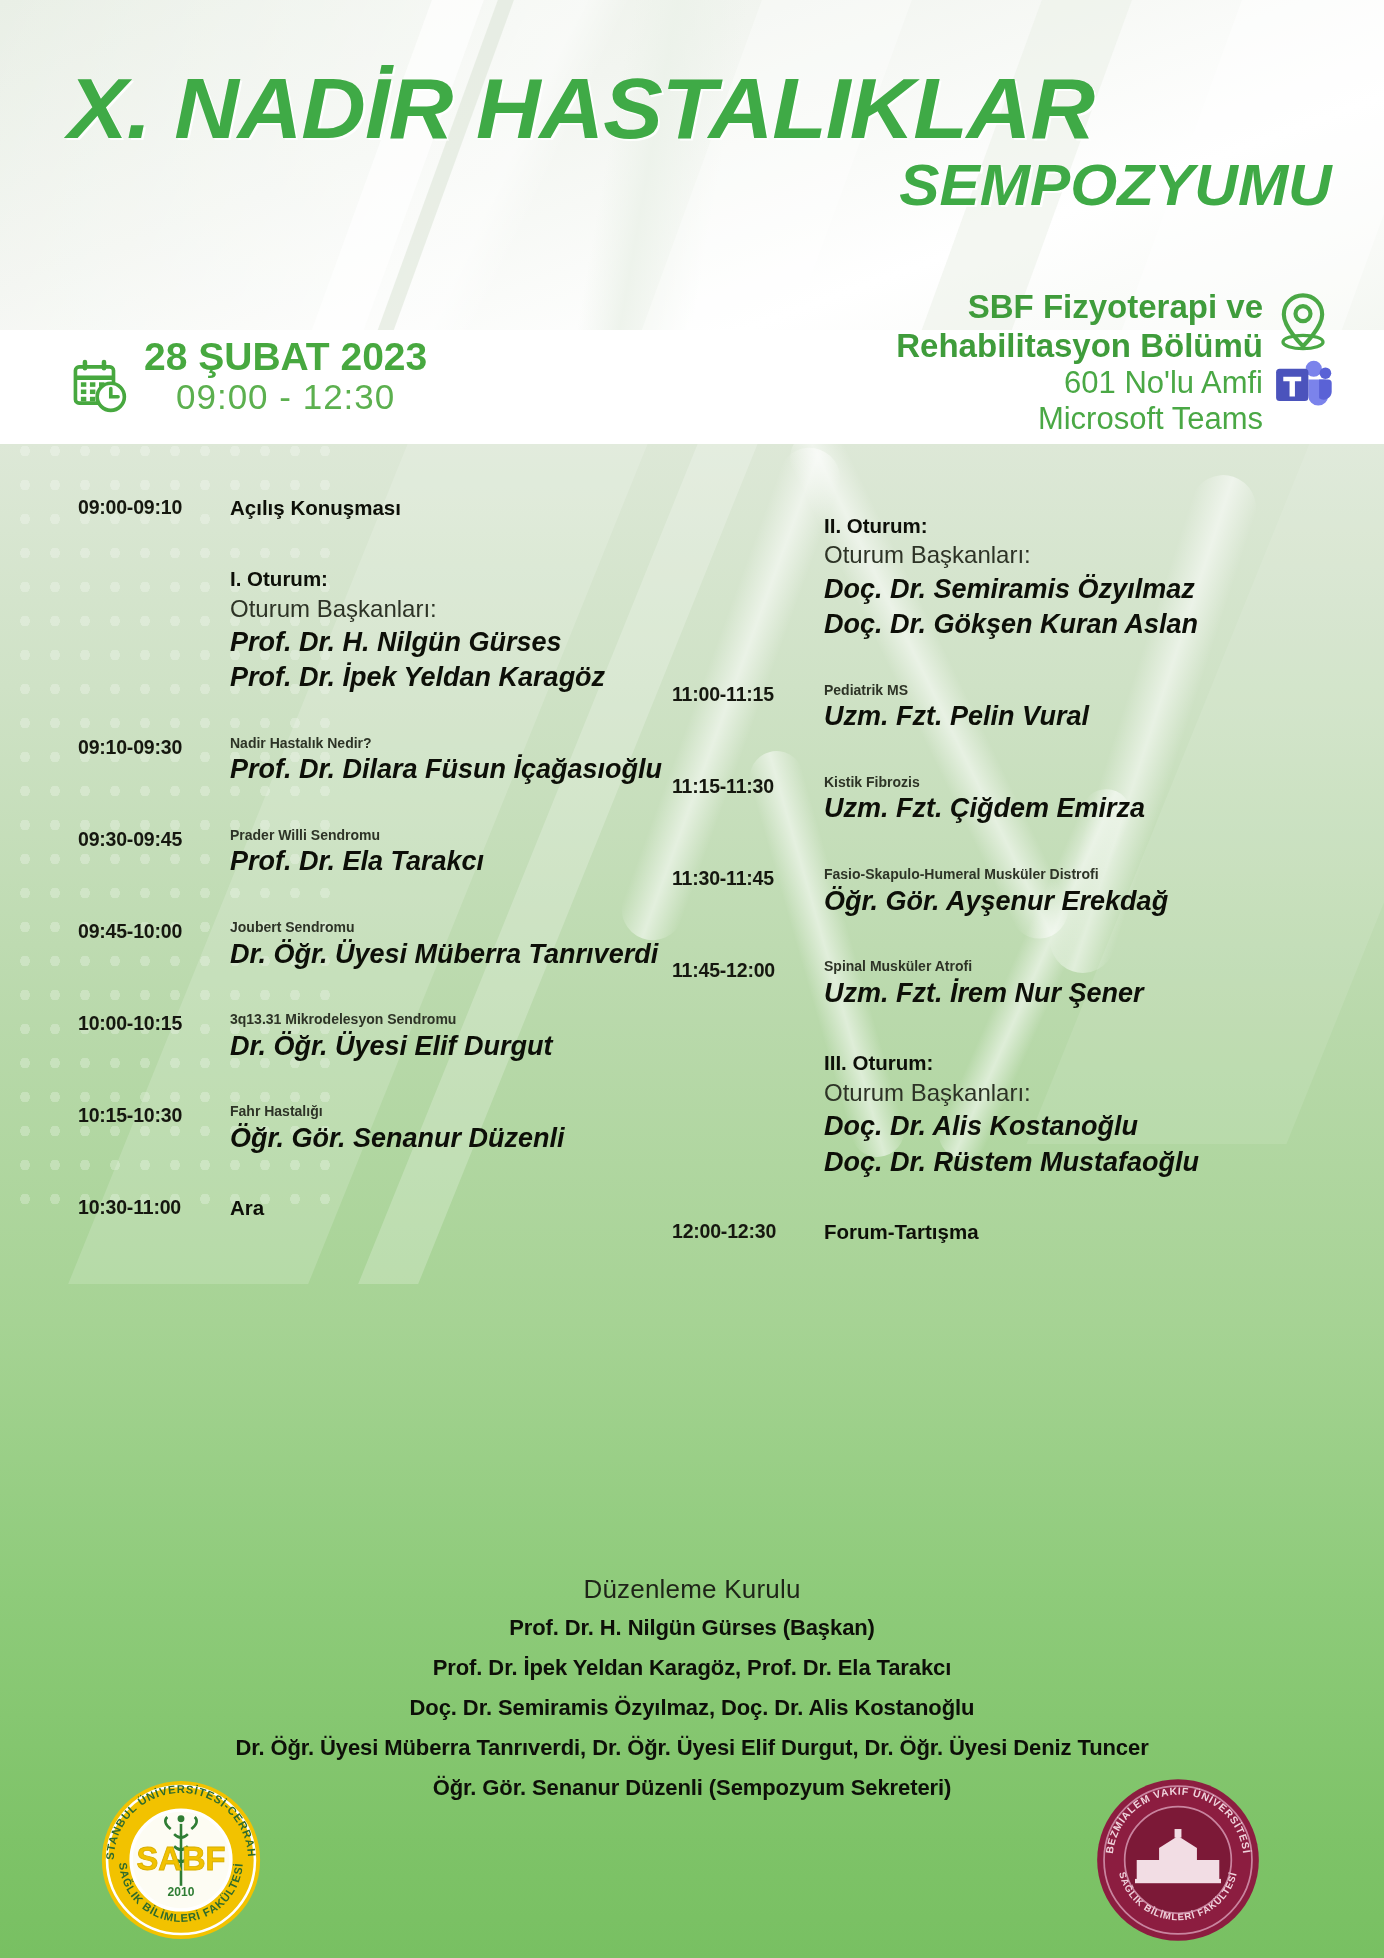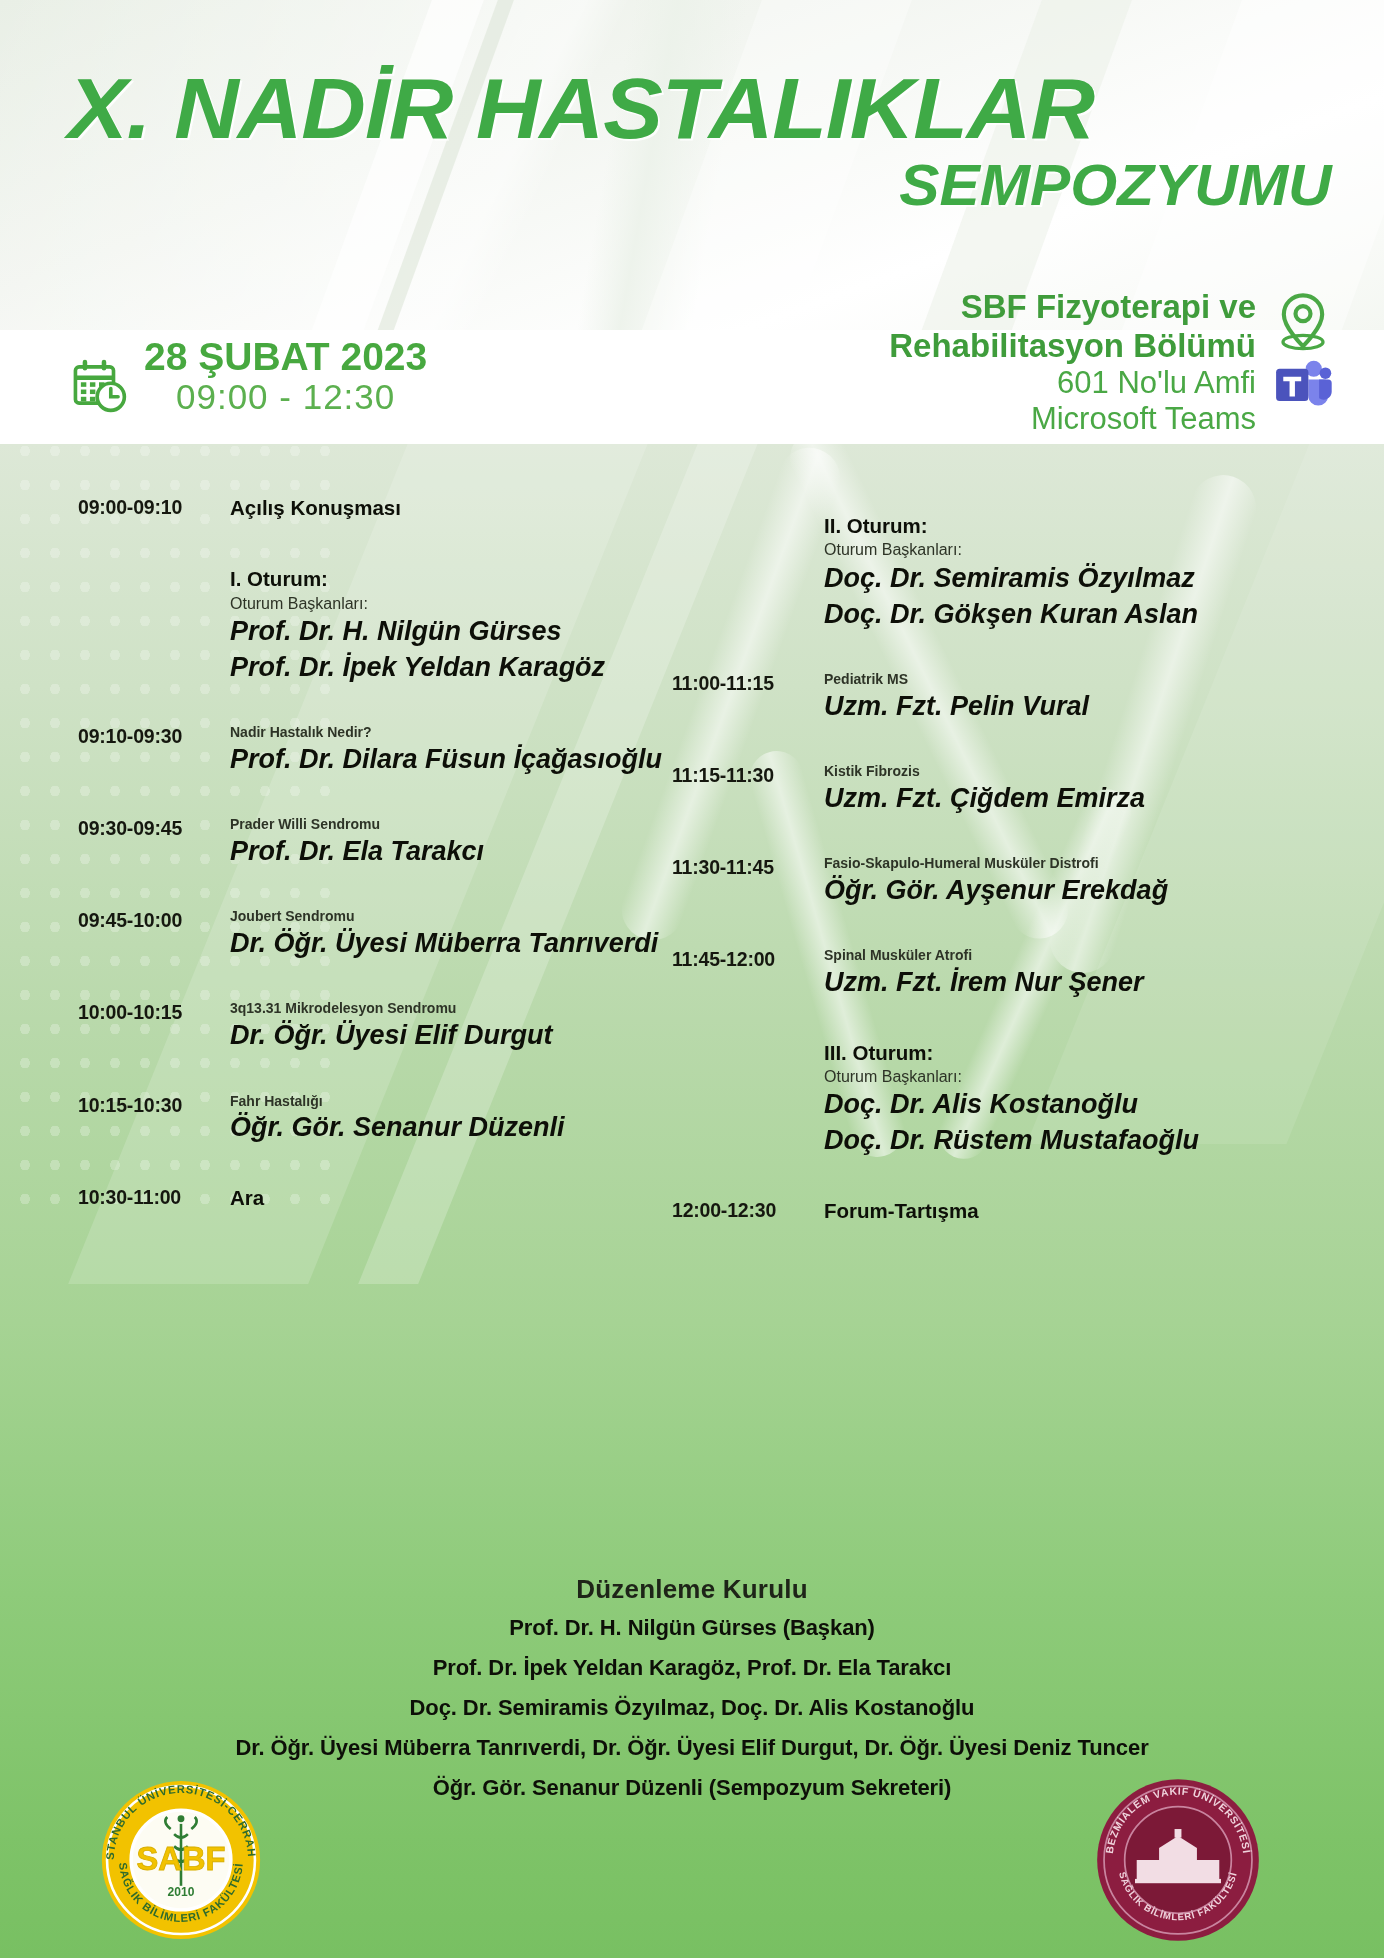--- a/index.html
+++ b/index.html
@@ -58,21 +58,21 @@
   .info-left-txt{display:flex;flex-direction:column;text-align:center;}
   .date-line{
     font-size:39px;font-weight:bold;color:#47a83f;line-height:1.08;
     letter-spacing:0px;
   }
   .time-line{
     font-size:35px;font-weight:normal;color:#5cb04f;line-height:1.1;letter-spacing:1px;
   }
   .info-right{
     position:absolute;right:52px;top:-42px;
-    display:flex;align-items:flex-start;gap:18px;
+    display:flex;align-items:flex-start;gap:11px;
   }
   .venue-txt{text-align:right;color:#3f9c3b;line-height:1.17;}
   .venue-l1,.venue-l2{font-size:33px;font-weight:bold;display:block;}
   .venue-l3,.venue-l4{font-size:31px;font-weight:normal;display:block;color:#4aa845;}
   .venue-icons{display:flex;flex-direction:column;align-items:center;gap:6px;padding-top:4px;}
   .pin-icon{width:54px;height:60px;}
   .teams-icon{width:58px;height:52px;}
 
   
   .bodyarea{
@@ -110,29 +110,29 @@
   .row{display:flex;margin-bottom:0px;}
   .rtime{
     flex:0 0 152px;font-size:19.5px;font-weight:bold;color:#15170f;
     letter-spacing:-.2px;padding-top:2px;white-space:nowrap;
   }
   .rbody{flex:1 1 auto;}
   .topic{font-size:14px;color:#2d3326;line-height:1.32;font-weight:bold;}
   .speaker{font-size:27px;color:#0d0f08;font-weight:bold;font-style:italic;line-height:1.32;}
   .plain{font-size:20.5px;color:#0d0f08;font-weight:bold;line-height:1.32;}
   .sess-head{font-size:20.5px;font-weight:bold;color:#0d0f08;line-height:1.34;}
-  .sess-sub{font-size:16px;color:#2d3326;line-height:1.34;}
+  .sess-sub{font-size:24px;color:#2d3326;line-height:1.34;}
   .gap-md{height:38px;}
   .gap-lg{height:44px;}
 
   
   .committee{
     position:absolute;left:0;top:1130px;width:1384px;text-align:center;
   }
-  .comm-title{font-size:26px;color:#1e2418;font-weight:bold;margin-bottom:12px;letter-spacing:.2px;}
+  .comm-title{font-size:26px;color:#1e2418;font-weight:normal;margin-bottom:12px;letter-spacing:.2px;}
   .comm-line{font-size:22px;color:#0d0f08;font-weight:bold;line-height:1.0;margin-bottom:18px;letter-spacing:-.1px;}
 
   
   .logo{position:absolute;width:172px;height:172px;}
   .logo-left{left:95px;top:1330px;}
   .logo-right{left:1092px;top:1330px;}
 </style>
 </head>
 <body>
 

